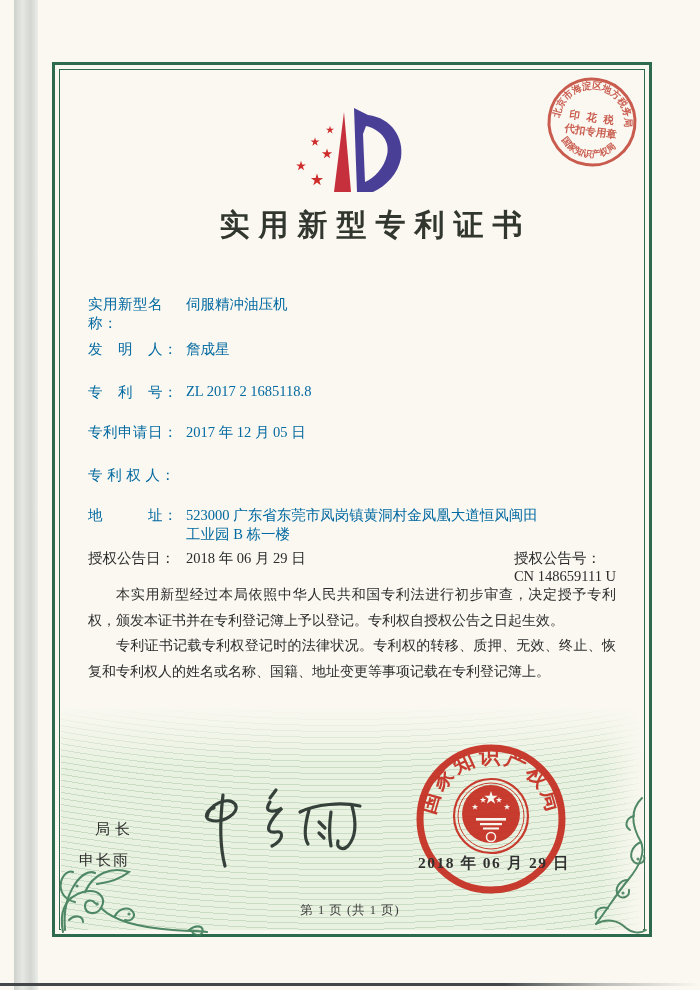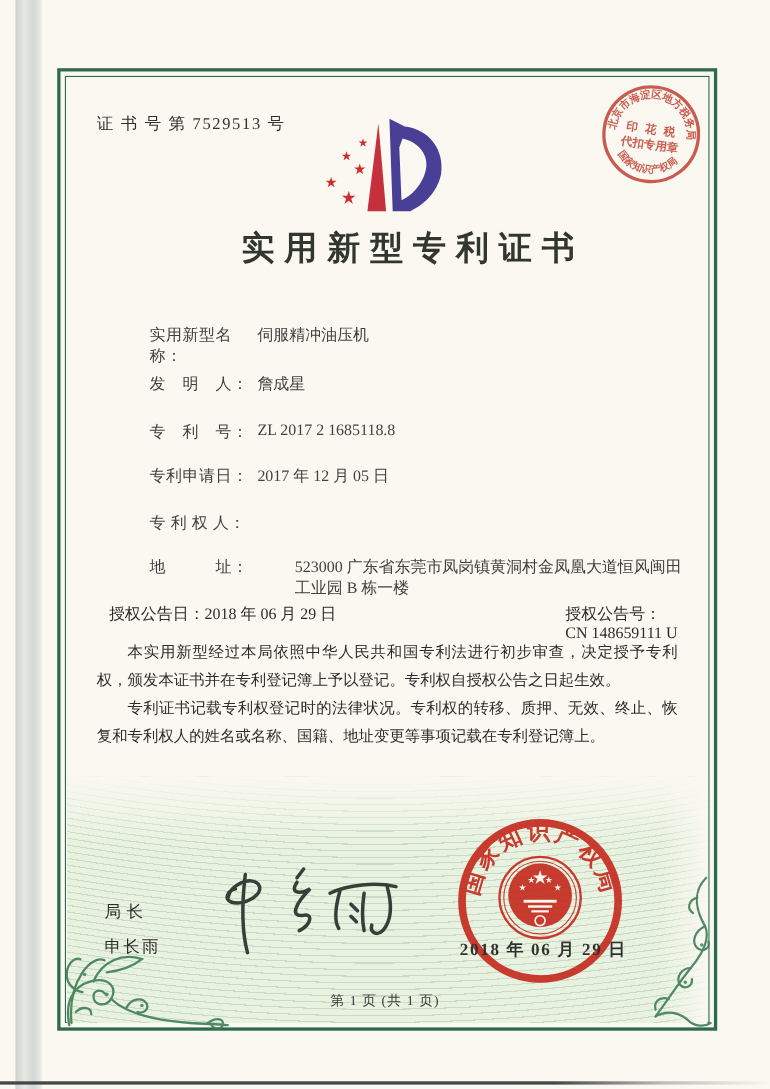--- a/index.html
+++ b/index.html
@@ -15,30 +15,30 @@
     background-color:#e9f2e1;
     background-image:repeating-radial-gradient(circle 2000px at 280px -1600px,
       rgba(255,255,255,0) 0px,rgba(255,255,255,0) 5px,
       rgba(116,163,118,.28) 5px,rgba(116,163,118,.28) 6px);}
   .waves::after{content:"";position:absolute;inset:0;
     background:linear-gradient(180deg,#faf8f1 0%,rgba(250,248,241,0) 26%),
                linear-gradient(270deg,rgba(250,248,241,.95) 0%,rgba(250,248,241,0) 7%);}
   .cert-number{position:absolute;left:88px;top:103px;font-size:15px;letter-spacing:1.5px;color:#2f2f2f;}
   .title{position:absolute;left:0;top:205px;width:700px;text-align:center;font-size:30px;
     font-weight:bold;letter-spacing:9px;padding-left:9px;box-sizing:border-box;color:#31362f;margin-left:21px;}
-  .field{position:absolute;left:88px;width:530px;display:flex;font-size:14.5px;color:#404040;margin-left:48px;}
+  .field{position:absolute;left:88px;width:530px;display:flex;font-size:14.5px;color:#0369a1;}
   .field .lbl{flex:0 0 98px;letter-spacing:.5px;}
   .field .val{white-space:pre-line;}
   .grant-row{position:absolute;left:88px;top:549px;width:528px;display:flex;justify-content:space-between;font-size:14.5px;color:#2b2b2b;}
   .grant-right{display:flex;flex-direction:column;}
   .paras{position:absolute;left:88px;top:582px;width:528px;font-size:14px;line-height:25.5px;
-    color:#2c2c2c;text-align:justify;font-family:Liberation Mono, monospace;}
+    color:#2c2c2c;text-align:justify;}
   .paras p{margin:0;text-indent:2em;}
   .director{position:absolute;left:95px;top:820px;font-size:15px;letter-spacing:5px;color:#2b2b2b;}
-  .director-name{position:absolute;left:95px;top:851px;font-size:15px;letter-spacing:2px;color:#2b2b2b;}
+  .director-name{position:absolute;left:79px;top:851px;font-size:15px;letter-spacing:2px;color:#2b2b2b;}
   .footer{position:absolute;left:0;top:902px;width:700px;text-align:center;font-size:12.5px;color:#3a3a3a;letter-spacing:1px;}
   svg{position:absolute;overflow:visible;}
   .seal-text{font-family:"Liberation Serif",serif;font-weight:bold;}
 </style>
 </head>
 <body>
 
 <div class="scan">
 
   <div class="scan-strip"></div>
@@ -76,21 +76,20 @@
       <path d="M10,128 C20,122 32,124 40,132 C46,137 54,138 60,134"></path>
       <path d="M22,112 C14,110 8,114 10,122"></path>
       <path d="M48,20 C40,22 38,30 44,34"></path>
     </g>
     <g fill="#3f7d58" opacity=".85">
       <circle cx="52" cy="63" r="1.6"></circle>
         <circle cx="37" cy="97" r="1.6"></circle>
     </g>
   </svg>
 
-  <div class="cert-number">证 书 号 第 7529513 号</div>
 
   <svg style="left:280px;top:106px;" width="125" height="95" viewBox="0 0 125 95">
     <defs>
       <path id="st" d="M0,-1 L0.224,-0.309 0.951,-0.309 0.363,0.118 0.588,0.809 0,0.382 -0.588,0.809 -0.363,0.118 -0.951,-0.309 -0.224,-0.309 Z"></path>
     </defs>
     <path d="M64,6 L54,86 L71,86 Z" fill="#c5303c"></path>
     <path d="M74,2 L77,86 L93,86 C106,80 118,68 121,52 C124,32 112,12 88,9 Z" fill="#4a3f96"></path>
     <path d="M86,20 C102,24 110,36 107,49 C104,62 94,72 85,76 L83,28 Z" fill="#faf8f1"></path>
     <g fill="#cf2c2c">
       <use href="#st" transform="translate(50,24) scale(4.2)"></use>
@@ -131,27 +130,27 @@
     <span class="lbl">专　利　号：</span>
     <span class="val">ZL 2017 2 1685118.8</span>
   </div>
   <div class="field" style="top:423px;">
     <span class="lbl">专利申请日：</span>
     <span class="val">2017 年 12 月 05 日</span>
   </div>
   <div class="field" style="top:466px;">
     <span class="lbl">专 利 权 人：</span>
   </div>
-  <div class="field" style="top:506px;gap:34px;">
+  <div class="field" style="top:506px;">
     <span class="lbl">地　　　址：</span>
     <span class="val" style="width:430px;">523000 广东省东莞市凤岗镇黄洞村金凤凰大道恒风闽田
 工业园 B 栋一楼</span>
   </div>
   <div class="grant-row">
-    <span class="grant-left" style="display:flex;text-align:right;">
+    <span class="grant-left" style="display:flex;">
       <span class="lbl" style="flex:0 0 98px;">授权公告日：</span>
       <span class="val">2018 年 06 月 29 日</span>
     </span>
     <span class="grant-right">
       <span>授权公告号：</span>
       <span>CN 148659111 U</span>
     </span>
   </div>
 
   <div class="paras">

